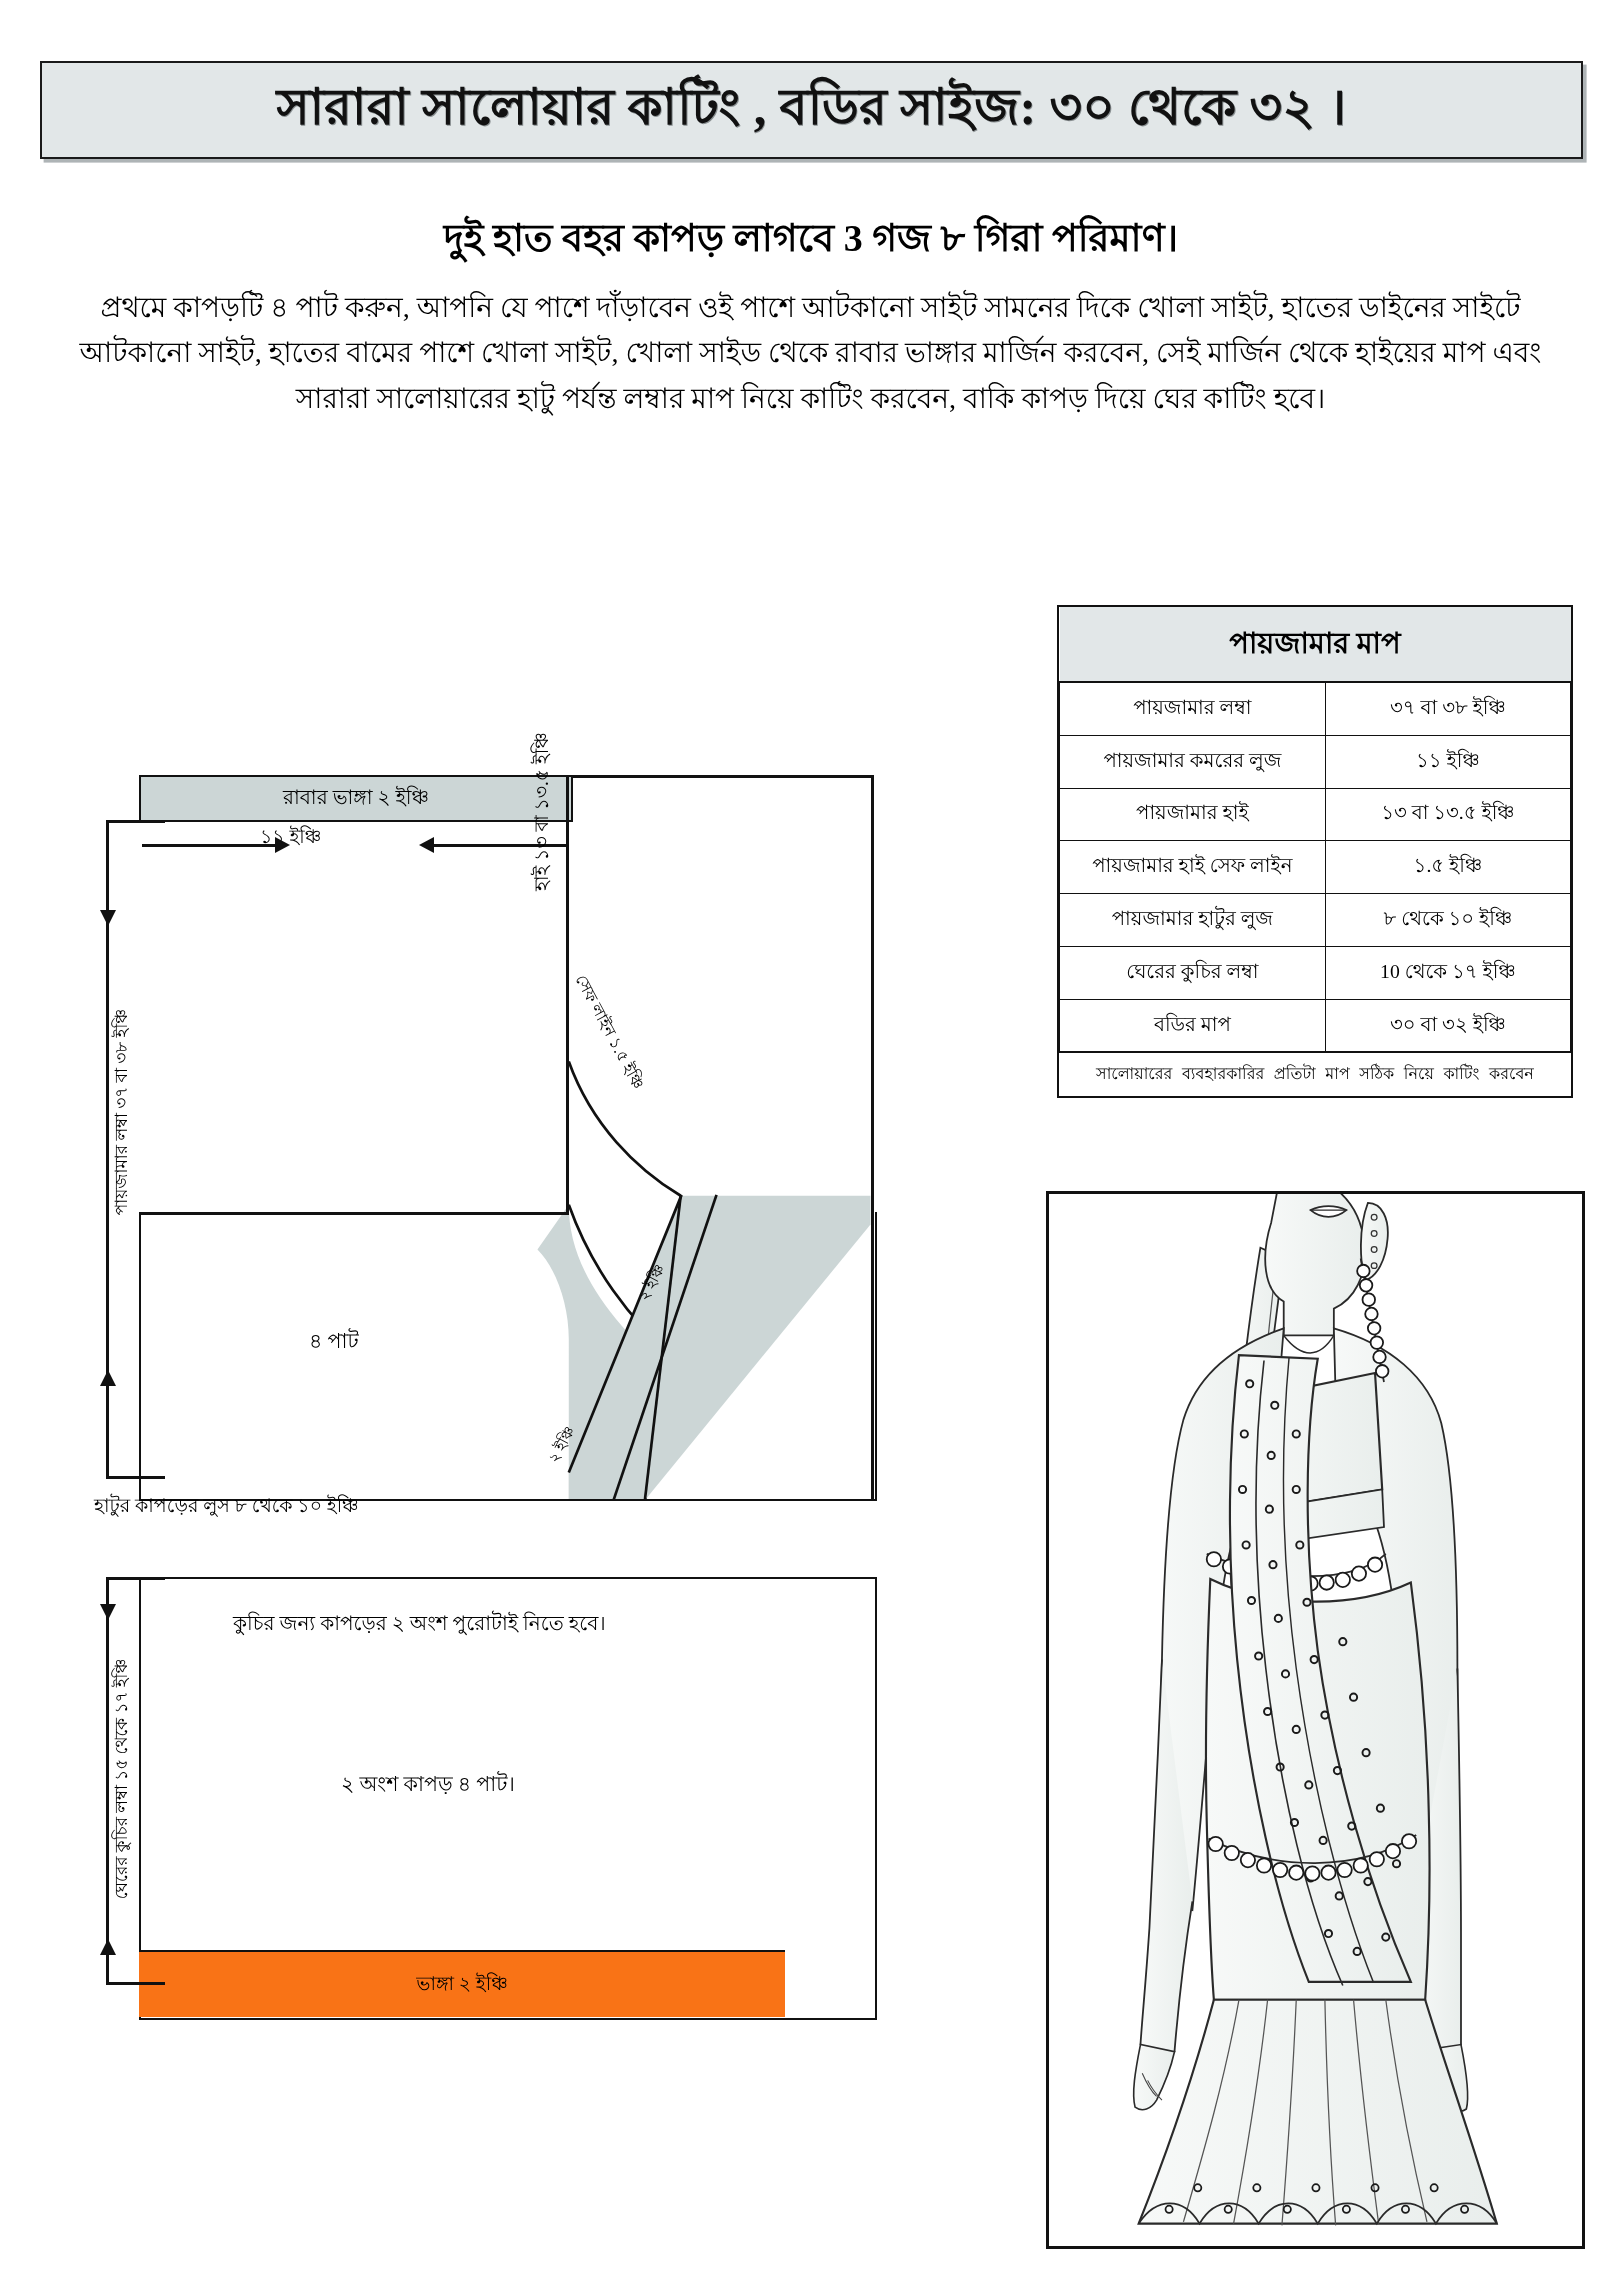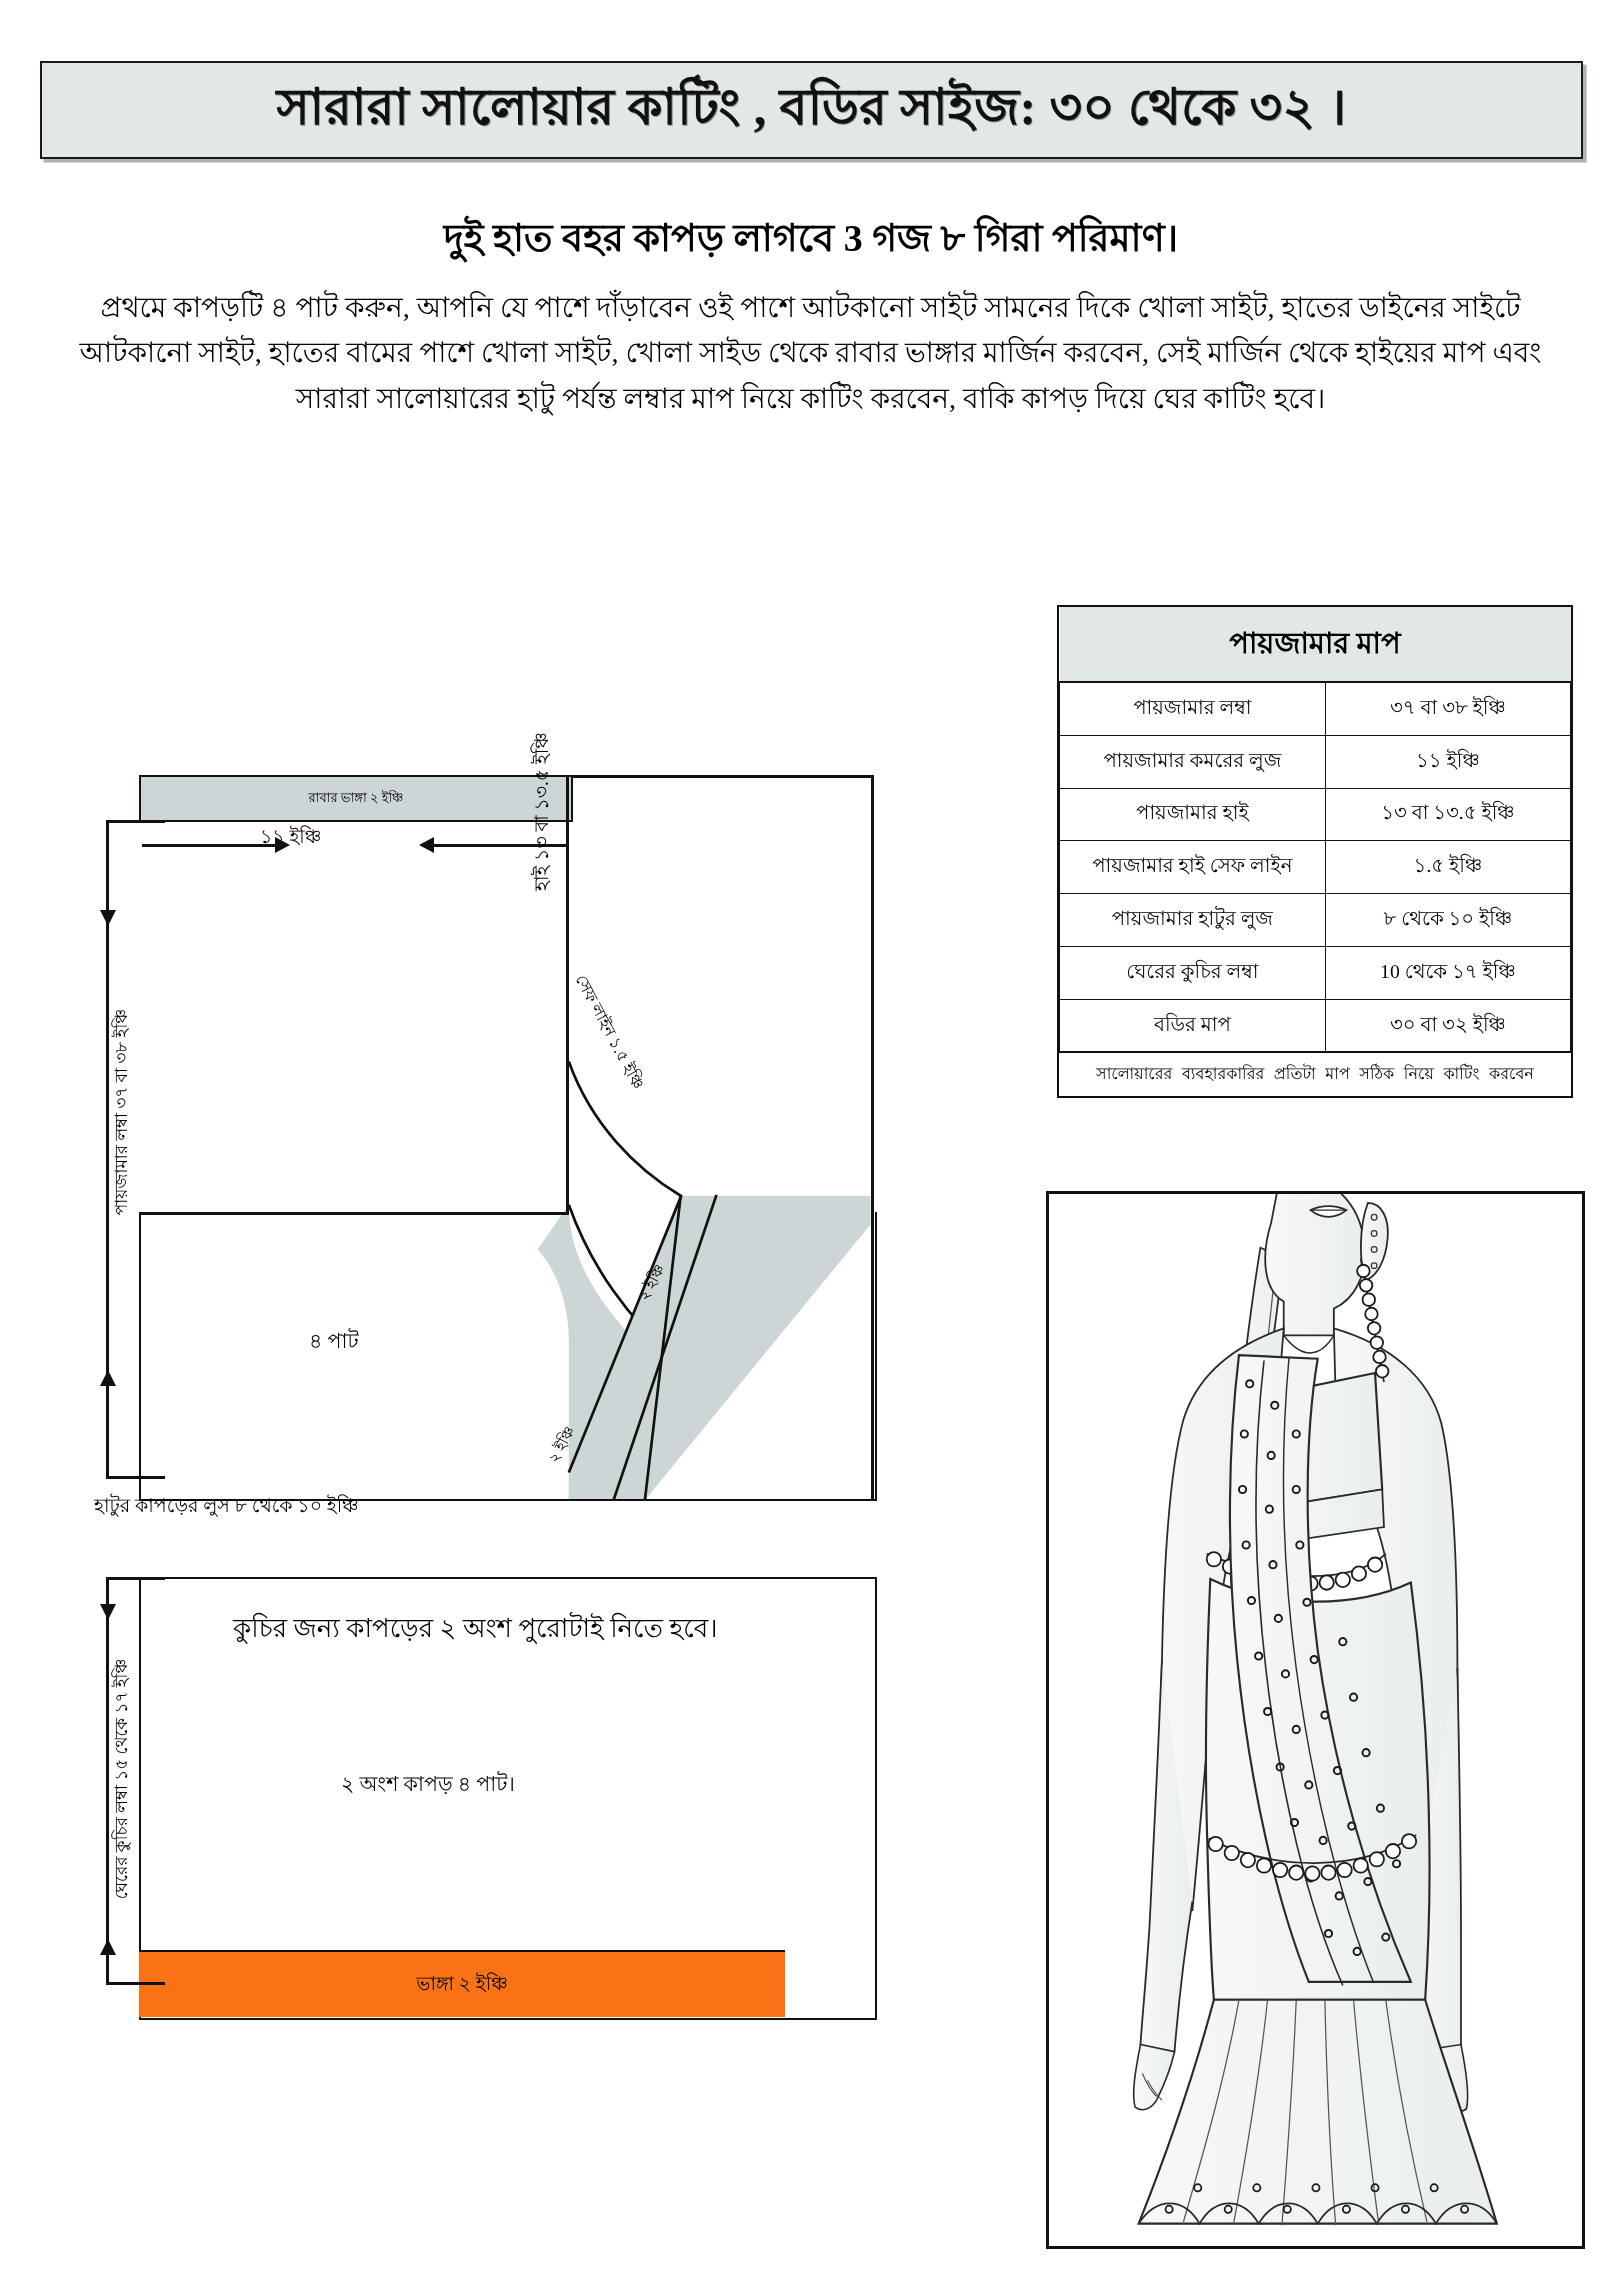--- a/index.html
+++ b/index.html
@@ -60,21 +60,21 @@
     border:none;border-top:2.7px solid #111;
     font-size:16px;padding:8px 3.6px;font-family:Liberation Mono, monospace;
   }
 
   
   .diagram{position:absolute;left:54px;top:766px;width:949px;height:1343px;}
   .rubber-band{
     position:absolute;left:85px;top:9px;width:430px;height:43px;
     background:#ccd6d6;border:2.7px solid #111;border-right:2.7px solid #111;
     display:flex;align-items:center;justify-content:center;
-    font-size:13px;
+    font-size:20px;
   }
   
   .inner-right-edge{
     position:absolute;left:512px;top:9px;width:2.7px;height:439px;background:#111;
   }
   .mid-horiz{
     position:absolute;left:85px;top:446px;width:430px;height:2.7px;background:#111;
   }
   .lower-box{
     position:absolute;left:85px;top:446px;width:734px;height:287px;
@@ -151,21 +151,21 @@
   .blk2{
     position:absolute;left:85px;top:811px;width:734px;height:439px;
     border:2.7px solid #111;background:#fff;
   }
   .blk2-fold{
     position:absolute;left:85px;top:1184px;width:646px;height:65px;
     background:#f97316;border-top:2.7px solid #111;
     display:flex;align-items:center;justify-content:center;font-size:19px;
   }
   .lbl-kuchi{
-    position:absolute;left:179px;top:842px;font-size:26px;white-space:nowrap;
+    position:absolute;left:179px;top:842px;font-size:20px;white-space:nowrap;
   }
   .lbl-2ansh{
     position:absolute;left:287px;top:1003px;font-size:20.6px;white-space:nowrap;
   }
   .vmeasure2{position:absolute;left:27px;top:811px;width:56px;height:430px;}
   .vmeasure2 .stem{position:absolute;left:25px;top:0;width:2.7px;height:407px;background:#111;}
   .vmeasure2 .tick-top{position:absolute;left:25px;top:0;width:59px;height:2.7px;background:#111;}
   .vmeasure2 .tick-bot{position:absolute;left:25px;top:405px;width:59px;height:2.7px;background:#111;}
   .vmeasure2 .ar-top{position:absolute;left:19px;top:27px;width:0;height:0;
      border-left:8px solid transparent;border-right:8px solid transparent;border-top:16px solid #111;}

